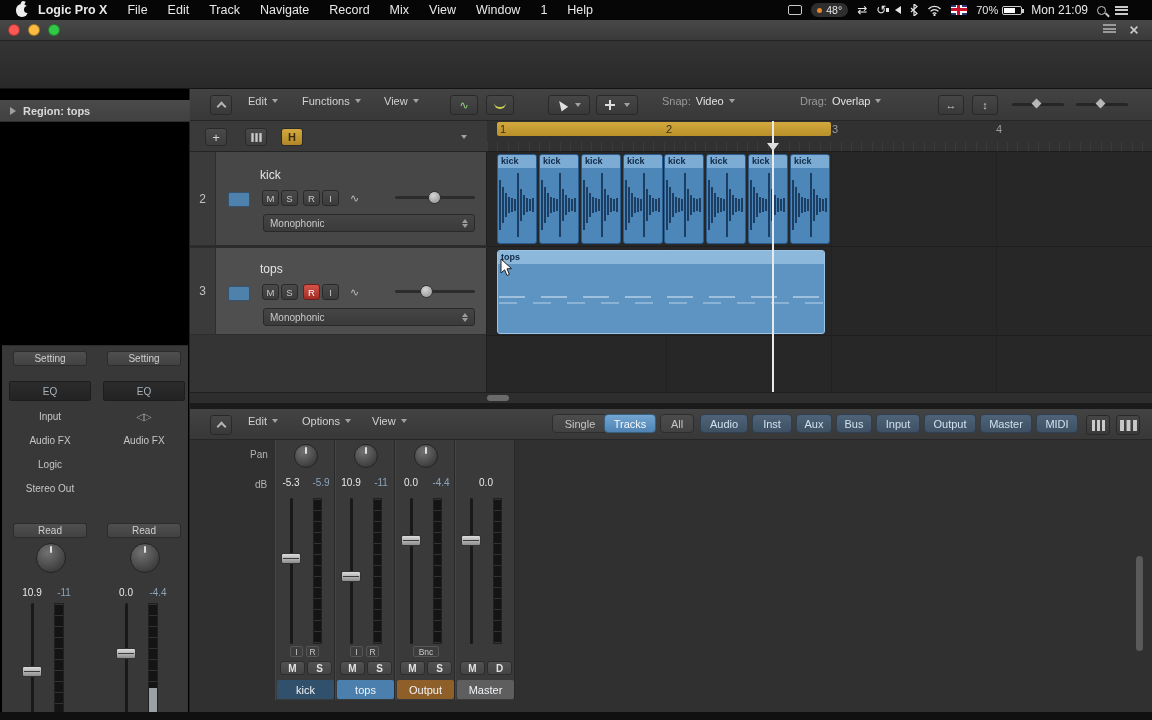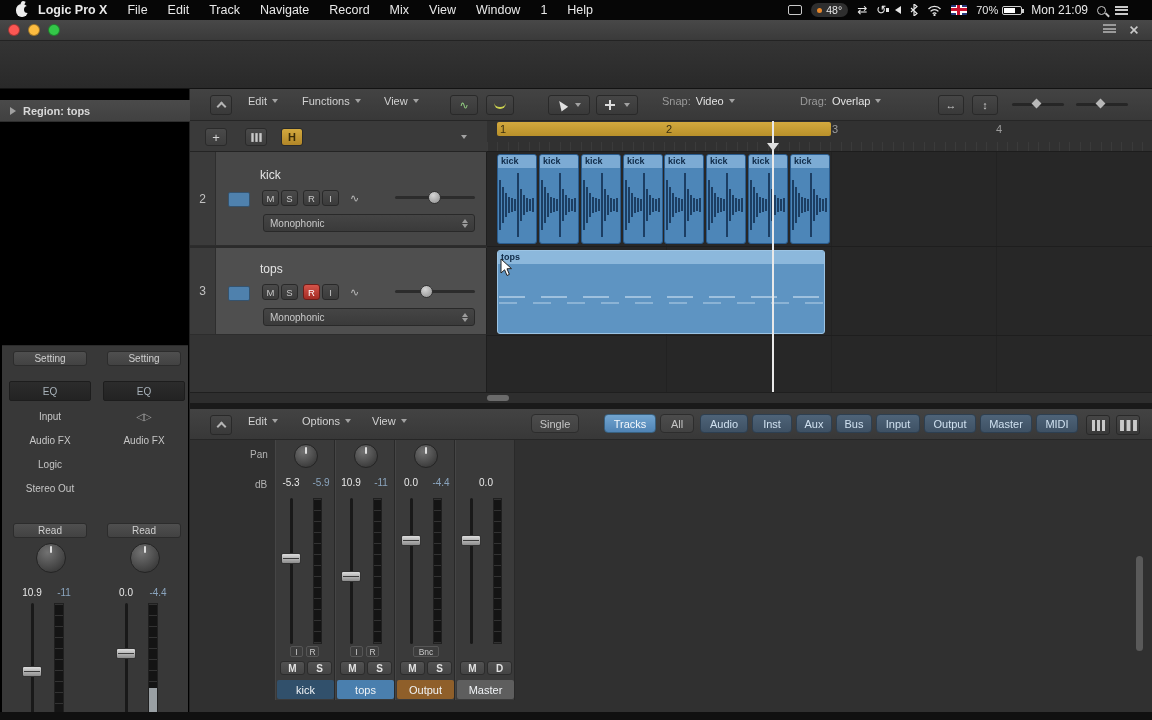--- a/index.html
+++ b/index.html
@@ -592,21 +592,21 @@
       <span class="caret"></span>
     </div>
   <div class="tb-menu" style="left:302px;top:415px">
       <span>Options</span>
       <span class="caret"></span>
     </div>
   <div class="tb-menu" style="left:372px;top:415px">
       <span>View</span>
       <span class="caret"></span>
     </div>
-  <div class="filt" style="left:531px;width:48px">Single</div>
+  <div class="filt" style="left:552px;width:56px">Single</div>
   <div class="filt on" style="left:604px;width:52px">Tracks</div>
   <div class="filt" style="left:660px;width:34px">All</div>
   <div class="filt type" style="left:700px;width:48px">Audio</div>
   <div class="filt type" style="left:752px;width:40px">Inst</div>
   <div class="filt type" style="left:796px;width:36px">Aux</div>
   <div class="filt type" style="left:836px;width:36px">Bus</div>
   <div class="filt type" style="left:876px;width:44px">Input</div>
   <div class="filt type" style="left:924px;width:52px">Output</div>
   <div class="filt type" style="left:980px;width:52px">Master</div>
   <div class="filt type" style="left:1036px;width:42px">MIDI</div>

